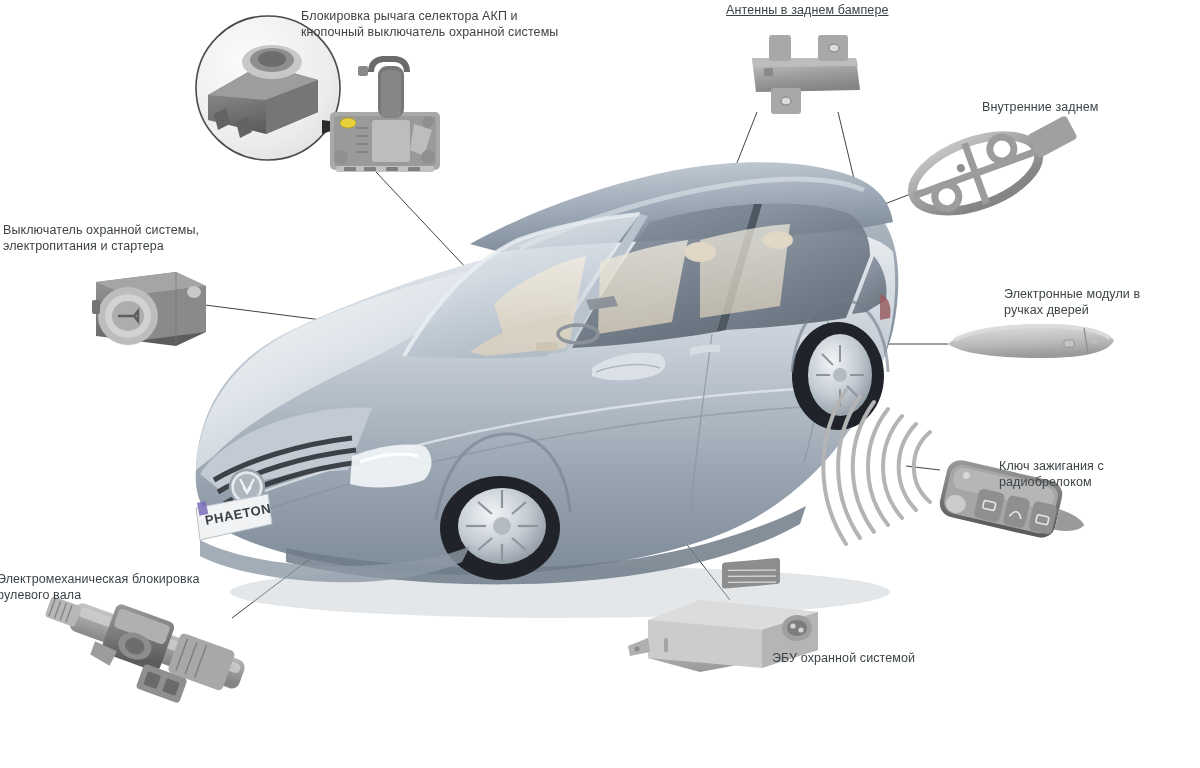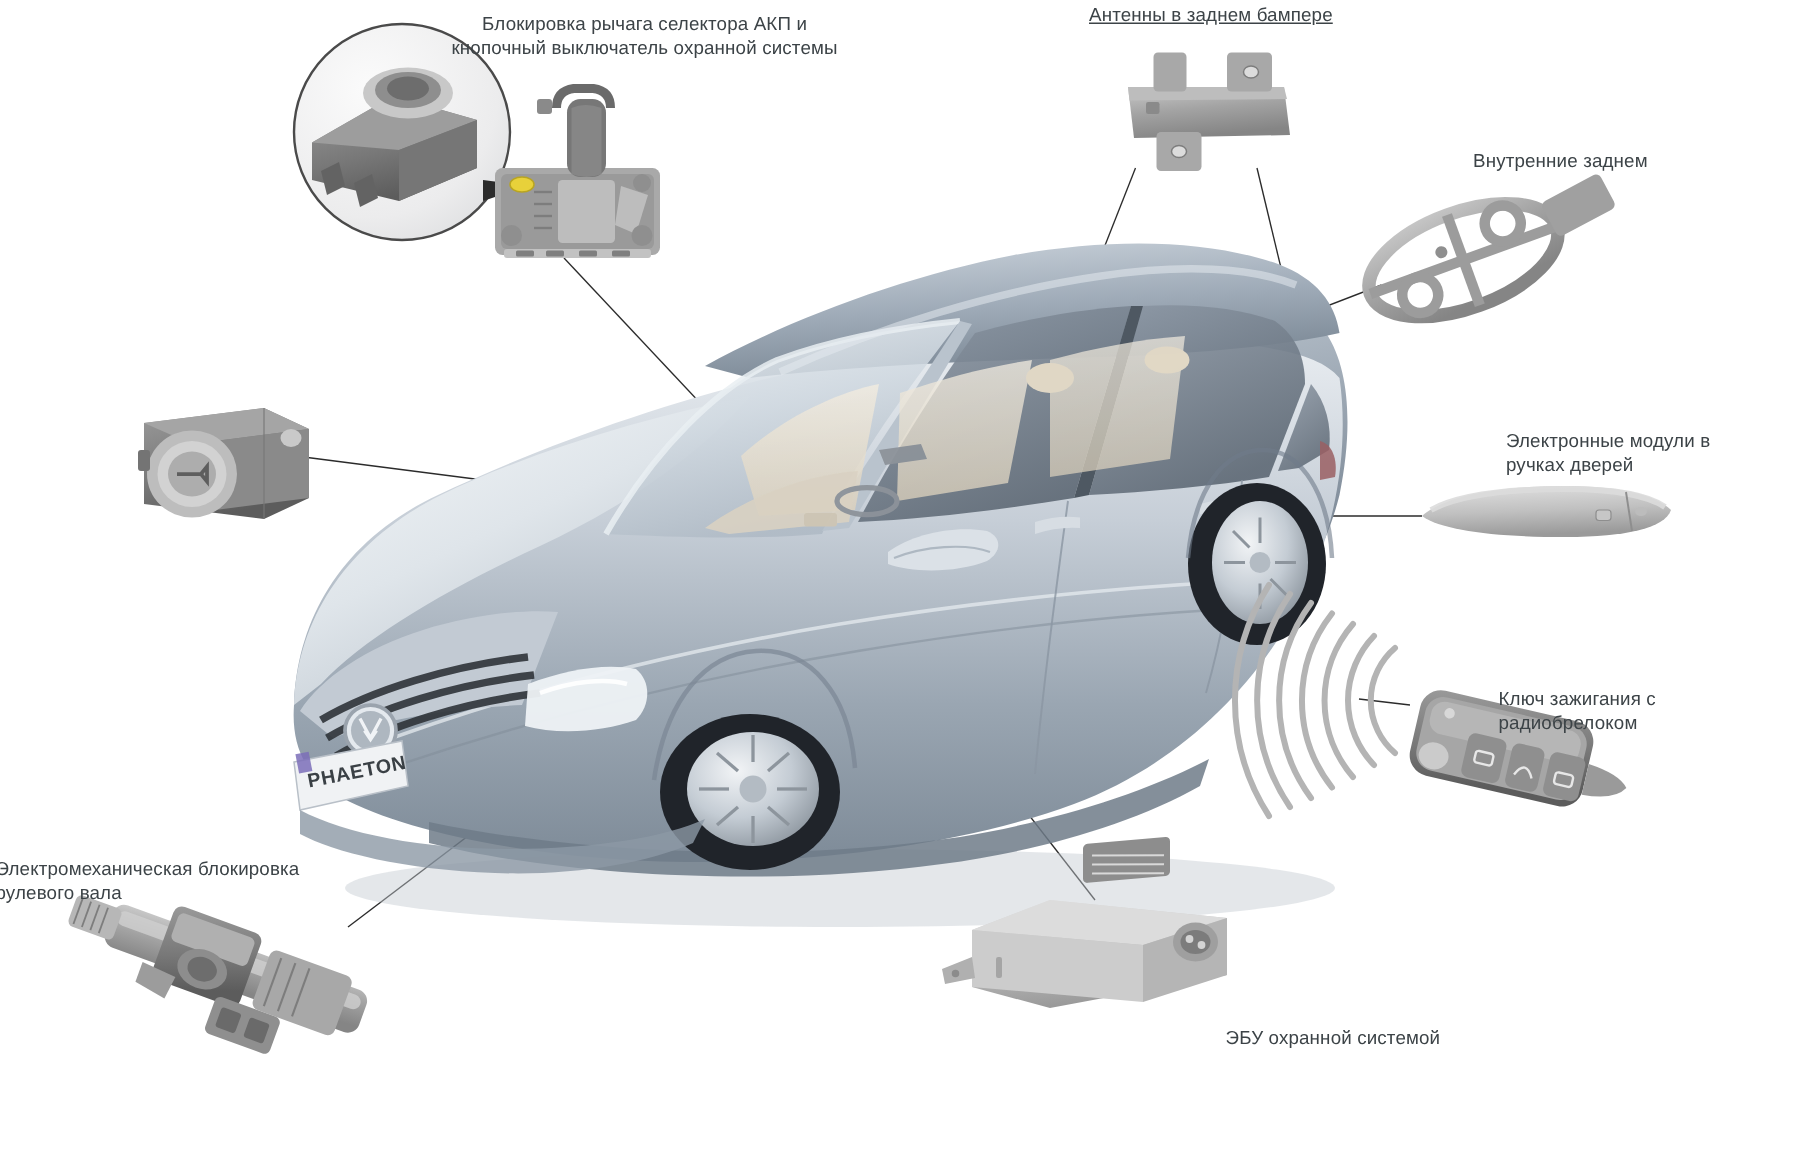--- a/index.html
+++ b/index.html
@@ -413,31 +413,33 @@
         <rect x="150" y="668" width="46" height="26" rx="4" fill="#8f8f8f"></rect>
         <rect x="156" y="674" width="14" height="14" rx="2" fill="#6a6a6a"></rect>
         <rect x="176" y="674" width="14" height="14" rx="2" fill="#6a6a6a"></rect>
 
         <path d="M96 664 L120 666 L118 682 L96 678 Z" fill="#9c9c9c"></path>
       </g>
     </g>
 
   </svg>
 
-  <div class="label" style="left:301px;top:8px;text-align:center;">Блокировка рычага селектора АКП и
+  <div class="label" style="left:301px;top:8px;">Блокировка рычага селектора АКП и
 кнопочный выключатель охранной системы</div>
 
   <div class="label" style="left:726px;top:2px;text-decoration:underline;">Антенны в заднем бампере</div>
 
   <div class="label" style="left:982px;top:99px;">Внутренние заднем</div>
 
+  <div class="label" style="left:3px;top:222px;">Выключатель охранной системы,
+электропитания и стартера</div>
 
   <div class="label" style="left:1004px;top:286px;">Электронные модули в
 ручках дверей</div>
 
   <div class="label" style="left:999px;top:458px;">Ключ зажигания с радиобрелоком</div>
 
   <div class="label" style="left:-3px;top:571px;">Электромеханическая блокировка
 рулевого вала</div>
 
-  <div class="label" style="left:817px;top:650px;margin-top:34px;">ЭБУ охранной системой</div>
+  <div class="label" style="left:772px;top:650px;">ЭБУ охранной системой</div>
 
 </div>
 
 </body></html>

